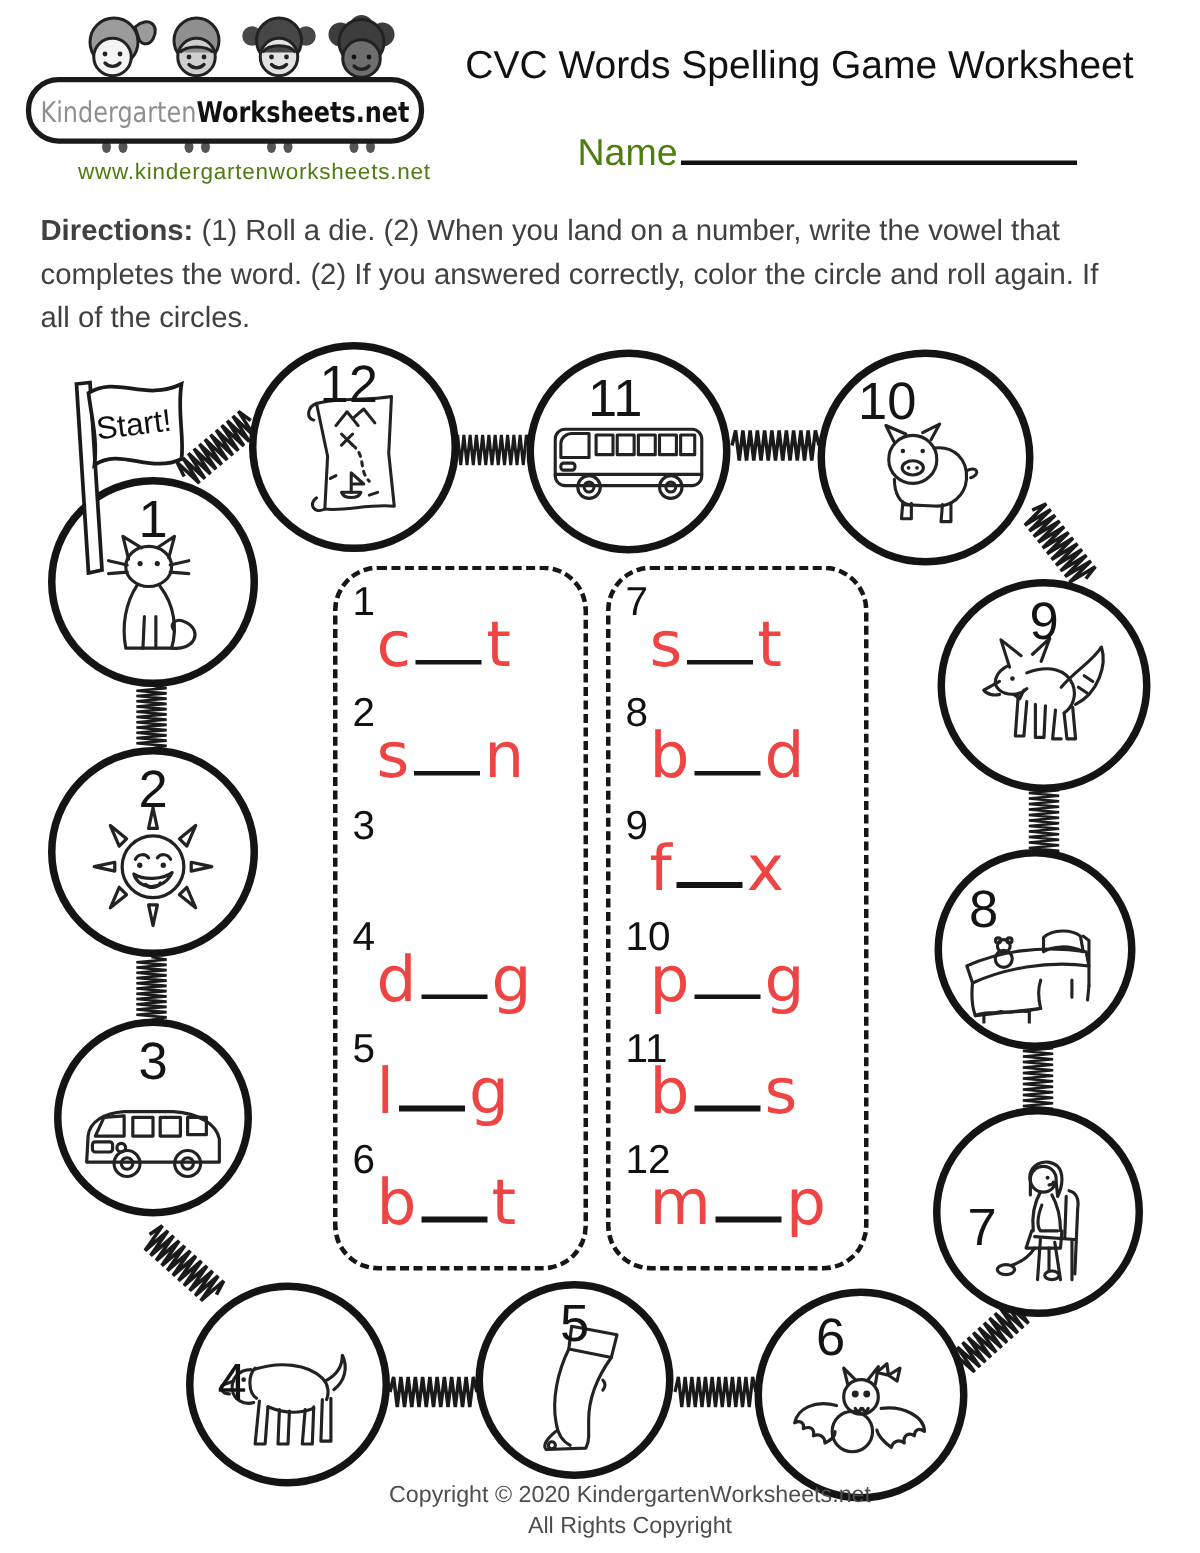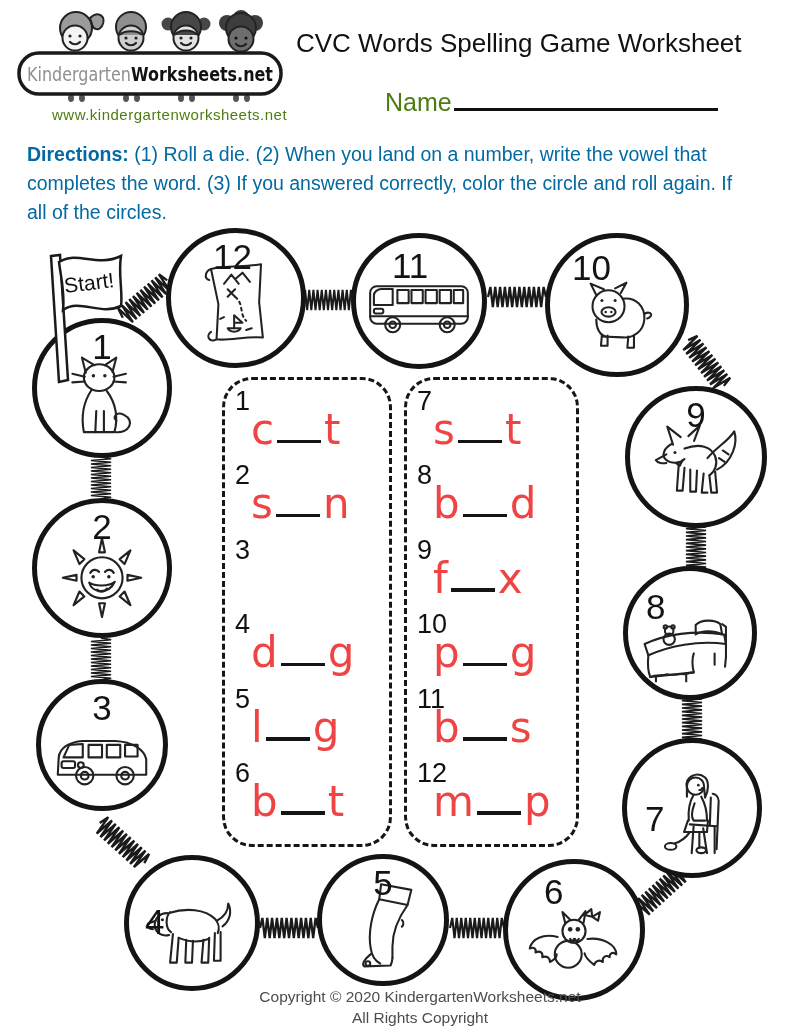--- a/index.html
+++ b/index.html
@@ -4,25 +4,25 @@
 <style>
   html,body{margin:0;padding:0;}
   body{
     width:800px;height:1035px;position:relative;overflow:hidden;
     background:#ffffff;color:#1a1a1a;
     font-family:"Liberation Sans", sans-serif;
   }
   
   #logo-svg{position:absolute;left:14px;top:8px;}
   #website{position:absolute;left:52px;top:106px;font-size:15px;color:#4d7c0f;letter-spacing:.5px;}
-  #title{position:absolute;left:296px;top:28px;width:474px;text-align:left;font-size:26px;color:#111;}
+  #title{position:absolute;left:296px;top:28px;width:474px;text-align:center;font-size:26px;color:#111;}
   #name-row{position:absolute;left:385px;top:88px;font-size:25px;color:#4d7c0f;}
   #name-line{display:inline-block;width:264px;height:3px;background:#111;vertical-align:baseline;margin-left:2px;}
   
-  #directions{position:absolute;left:27px;top:140px;font-size:19.5px;line-height:29px;color:#0369a1;white-space:nowrap;}
+  #directions{position:absolute;left:27px;top:140px;font-size:19.5px;line-height:29px;color:#404040;white-space:nowrap;}
   #directions b{font-weight:bold;}
   
   .panel{position:absolute;top:377px;height:470px;border:3px dashed #161616;border-radius:30px;
          box-sizing:border-box;background:#fff;display:flex;flex-direction:column;
          justify-content:space-between;padding:8px 6px 12px 10px;z-index:3;}
   #panel-left{left:222px;width:170px;}
   #panel-right{left:404px;width:175px;}
   .word-row{position:relative;height:72px;}
   .row-num{display:block;font-size:27px;line-height:1;color:#111;}
   .word{display:block;margin:-6px 0 0 16px;font-family:"DejaVu Sans",sans-serif;font-size:42px;line-height:1;color:#ef4444;}
@@ -128,21 +128,21 @@
 <div id="website">www.kindergartenworksheets.net</div>
 
 <div id="title">CVC Words Spelling Game Worksheet</div>
 
 <div id="name-row">
   <span>Name</span><span id="name-line"></span>
 </div>
 
 <div id="directions">
   <div><b>Directions:</b><span> (1) Roll a die. (2) When you land on a number, write the vowel that</span></div>
-  <div>completes the word. (3) If you answered correctly, color the circle and roll again. If</div>
+  <div>completes the word. (2) If you answered correctly, color the circle and roll again. If</div>
   <div>all of the circles.</div>
 </div>
 
 <svg class="spring" style="left:116px;top:286px;width:58px;height:26px;transform:rotate(-40deg)" viewBox="0 0 60 26" preserveAspectRatio="none">
     <use href="#coil"></use>
   </svg>
 <svg class="spring" style="left:303px;top:287px;width:50px;height:26px" viewBox="0 0 60 26" preserveAspectRatio="none">
     <use href="#coil"></use>
   </svg>
 <svg class="spring" style="left:488px;top:284px;width:58px;height:26px" viewBox="0 0 60 26" preserveAspectRatio="none">

